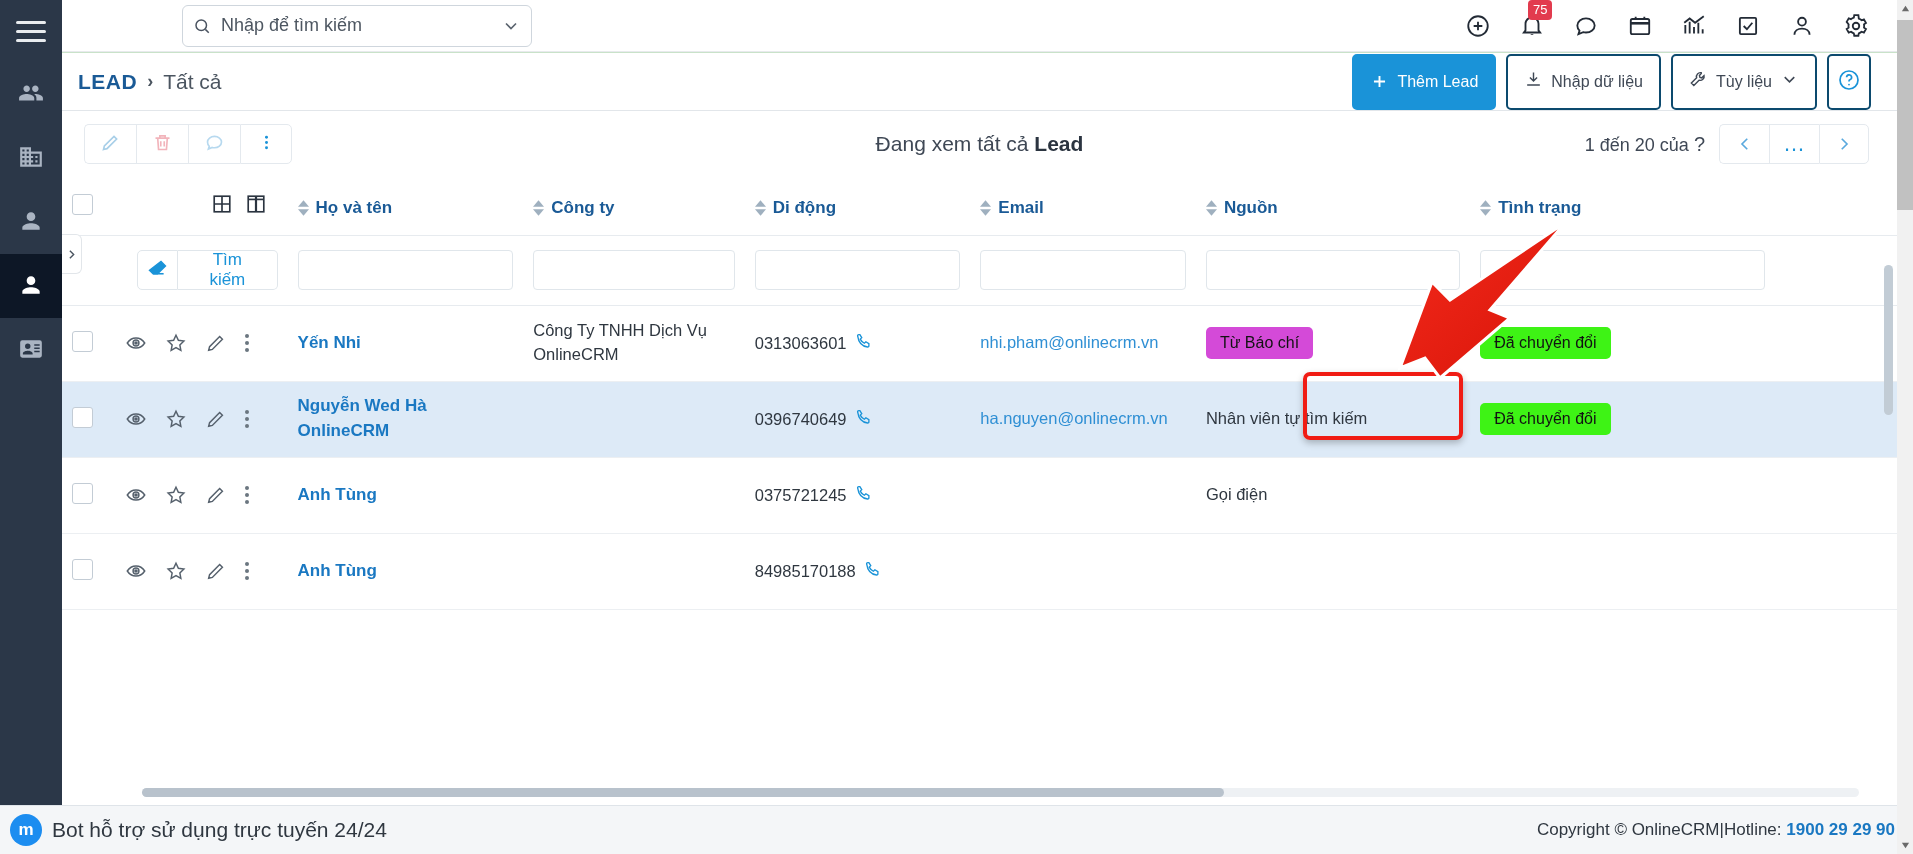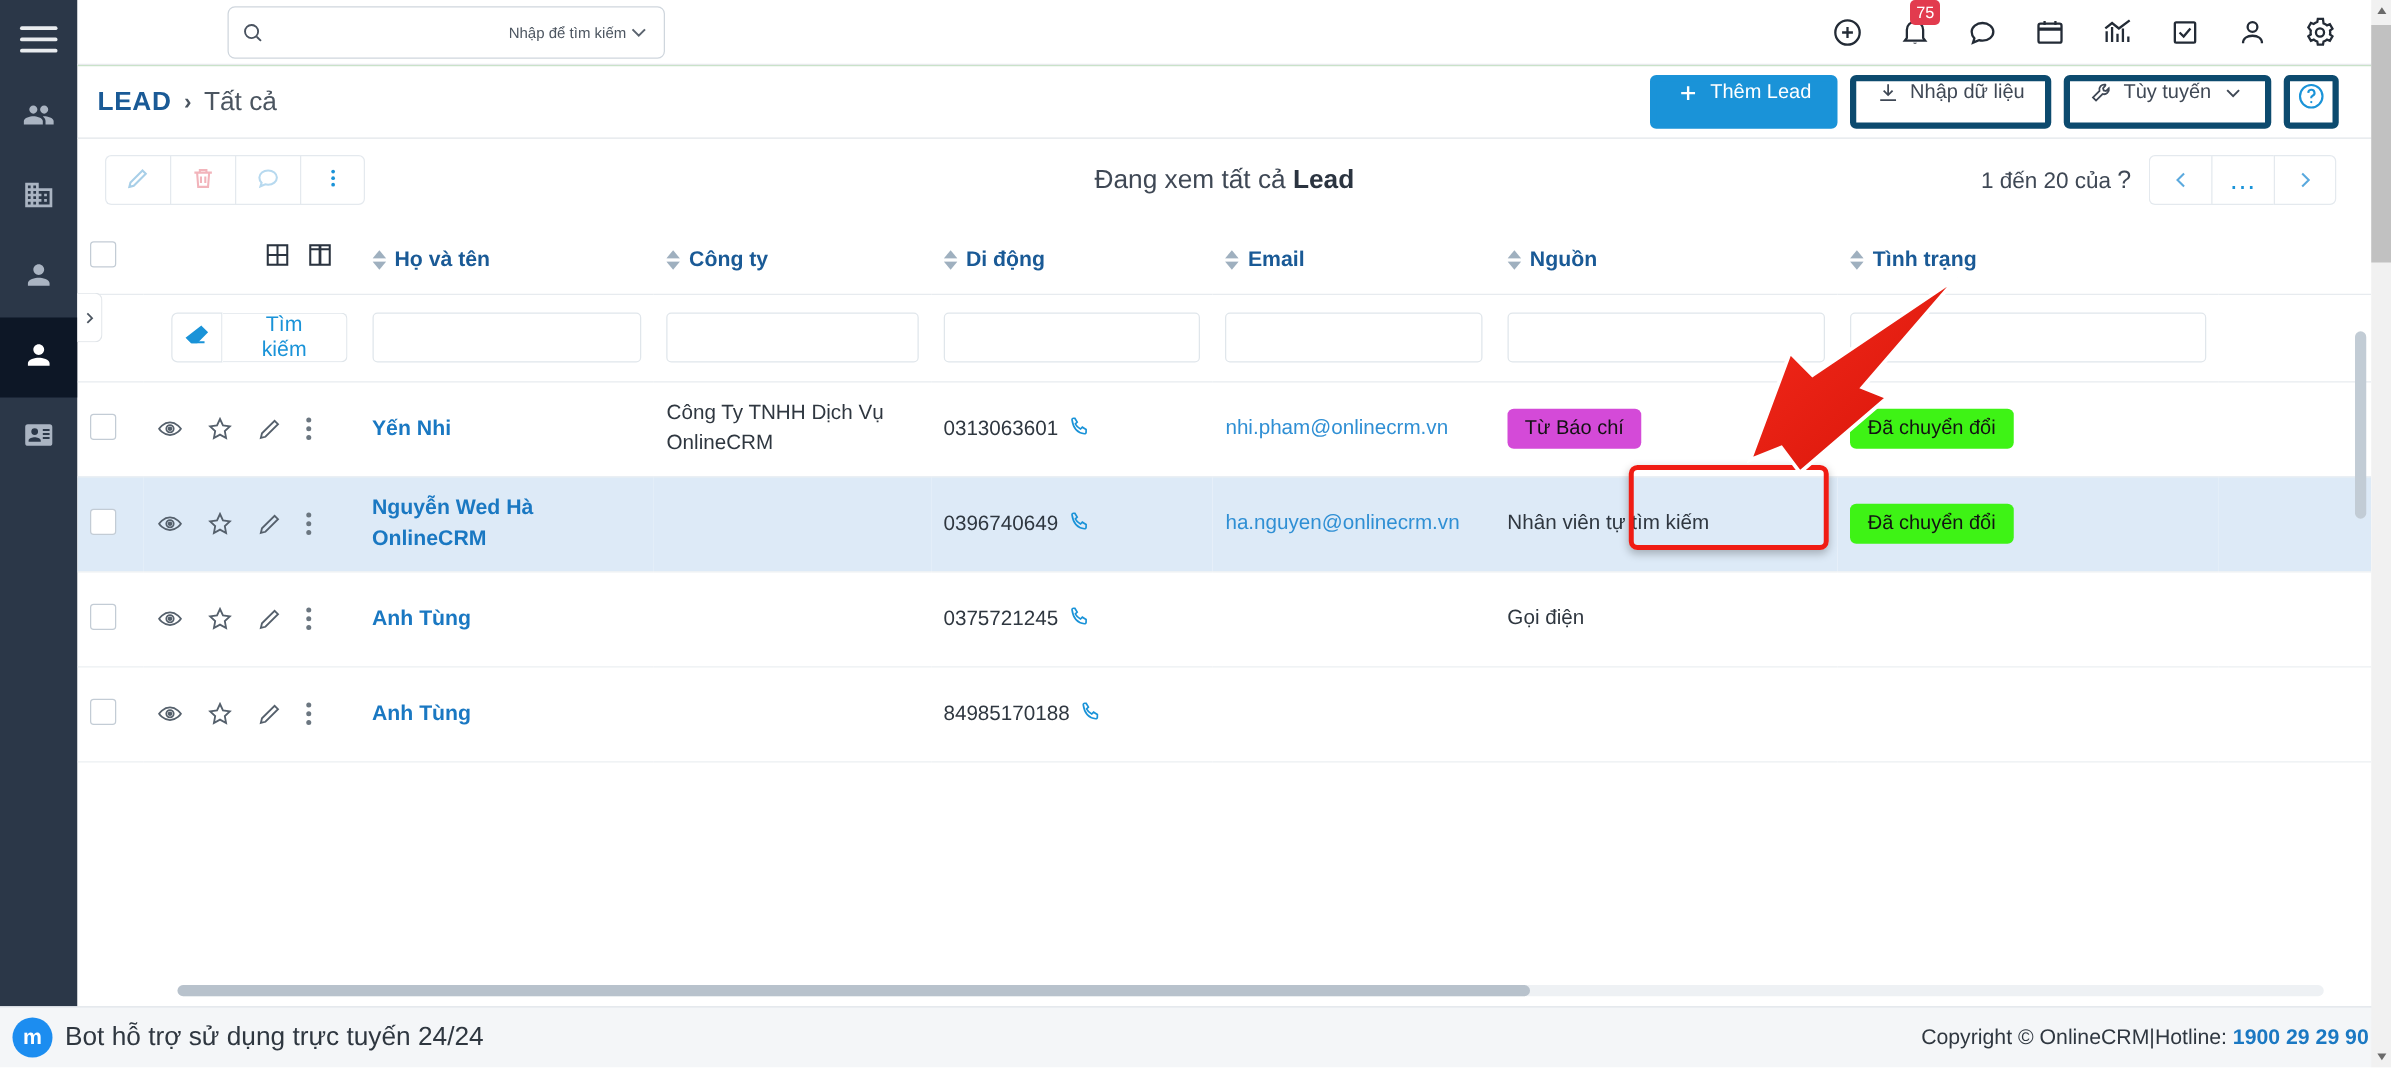--- a/index.html
+++ b/index.html
@@ -56,22 +56,22 @@
     color: #9aa3ad; white-space: nowrap;
   }
 
   .search-box {
     margin-left: 120px; width: 350px; height: 42px; border: 1px solid #cfd6dd; border-radius: 6px;
     display: flex; align-items: center; padding: 0 10px; background: #fff; cursor: text;
   }
   .search-box .mag { width: 18px; height: 18px; color: #4a5360; flex: none; }
   .search-box .mag svg { width: 18px; height: 18px; }
   .search-input {
-    border: none; outline: none; flex: 1; font-size: 12px; color: #b91c1c; padding-left: 10px;
-    font-family: "Liberation Sans", sans-serif; background: transparent; text-align: right;
+    border: none; outline: none; flex: 1; font-size: 18px; color: #b91c1c; padding-left: 10px;
+    font-family: "Liberation Sans", sans-serif; background: transparent;
   }
   .search-input::placeholder { color: #4d5661; }
   .search-caret { width: 20px; height: 20px; color: #5b646f; }
 
   .header-icons { margin-left: auto; display: flex; align-items: center; gap: 28px; padding-right: 28px; }
   .hicon { position: relative; width: 26px; height: 26px; color: #232b36; cursor: pointer; }
   .hicon svg { width: 26px; height: 26px; display: block; }
   .badge {
     position: absolute; top: -13px; left: 9px; background: #e23b4e; color: #fff;
     font-size: 13px; line-height: 1; padding: 3px 5px 4px; border-radius: 4px; font-weight: 500;
@@ -82,22 +82,22 @@
     position: absolute; left: 62px; top: 52px; right: 16px; height: 58px;
     background: #fff; display: flex; align-items: center; border-top: 1px solid #c9e2c9;
   }
   .crumb { margin-left: 16px; display: flex; align-items: center; gap: 10px; font-size: 21px; }
   .crumb .lead { color: #1a5a96; font-weight: bold; letter-spacing: .5px; cursor: pointer; }
   .crumb .sep { color: #4b5560; font-weight: bold; font-size: 18px; }
   .crumb .all { color: #4b5560; }
 
   .actions { margin-left: auto; display: flex; align-items: center; gap: 10px; padding-right: 26px; }
   .btn {
-    height: 43px; border-radius: 5px; display: inline-flex; align-items: flex-start; gap: 8px;
-    padding: 0 16px; font-size: 16px; cursor: pointer; background: #fff; border: 5px solid #0c4a6e; color: #3f4855;
+    height: 56px; border-radius: 5px; display: inline-flex; align-items: center; gap: 8px;
+    padding: 0 16px; font-size: 16px; cursor: pointer; background: #fff; border: 2px solid #0c4a6e; color: #3f4855;
   }
   .btn svg { width: 19px; height: 19px; }
   .btn.primary { background: #1a93d8; border-color: #1a93d8; color: #fff; font-weight: 500; }
   .btn.icon-only { width: 44px; padding: 0; justify-content: center; color: #1a93d8; }
 
   
   .card {
     position: absolute; left: 62px; top: 110px; right: 16px; bottom: 49px;
     background: #fff; border-top: 1px solid #e2e6ea; overflow: hidden;
   }
@@ -369,21 +369,21 @@
             </svg>
         </span>
         <span>Nhập dữ liệu</span>
       </div>
       <div class="btn">
         <span>
           <svg viewBox="0 0 24 24" fill="none" stroke="currentColor" stroke-width="1.8">
               <path d="M15.5 3.5a5 5 0 0 0-5.9 6.3L3 16.4 6.1 19.5l6.6-6.6a5 5 0 0 0 6.3-5.9l-2.9 2.9-2.3-.6-.6-2.3 2.3-2.5z"></path>
             </svg>
         </span>
-        <span>Tùy tuyến</span>
+        <span>Tùy liệu</span>
         <span>
           <svg viewBox="0 0 24 24" fill="none" stroke="currentColor" stroke-width="2">
               <path d="M6 9l6 6 6-6"></path>
             </svg>
         </span>
       </div>
       <div class="btn icon-only">
         <span>
           <svg viewBox="0 0 24 24" fill="none" stroke="currentColor" stroke-width="1.7" style="width:24px;height:24px">
               <circle cx="12" cy="12" r="9"></circle>

